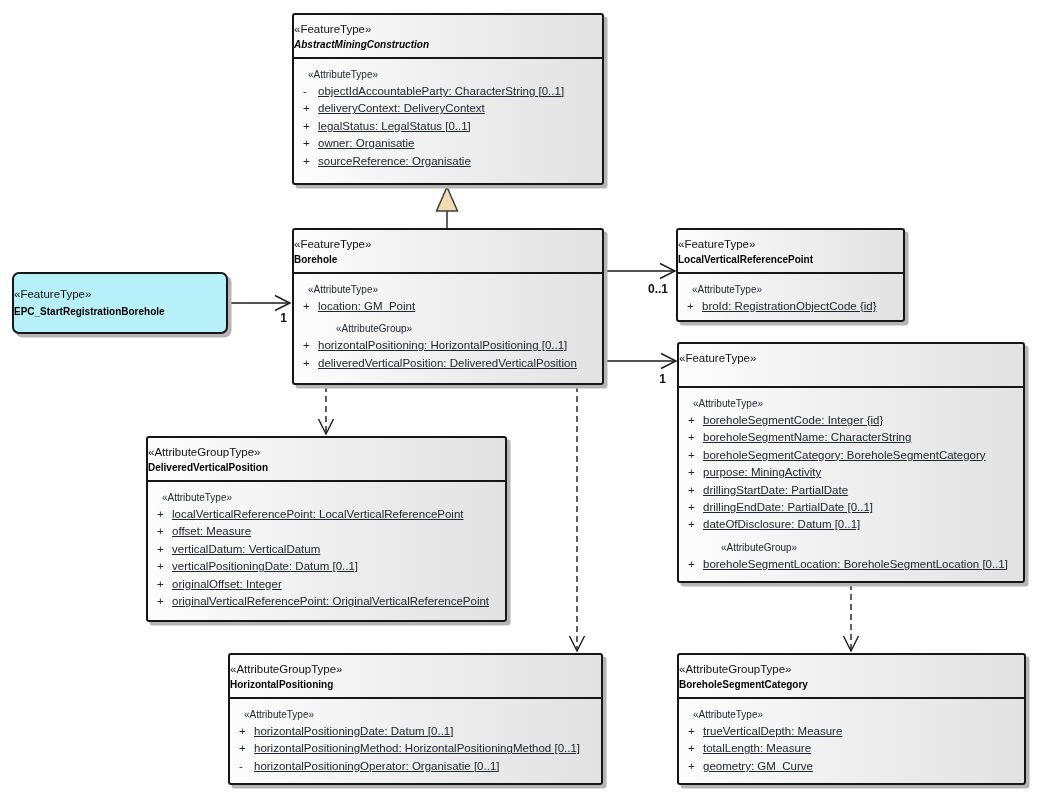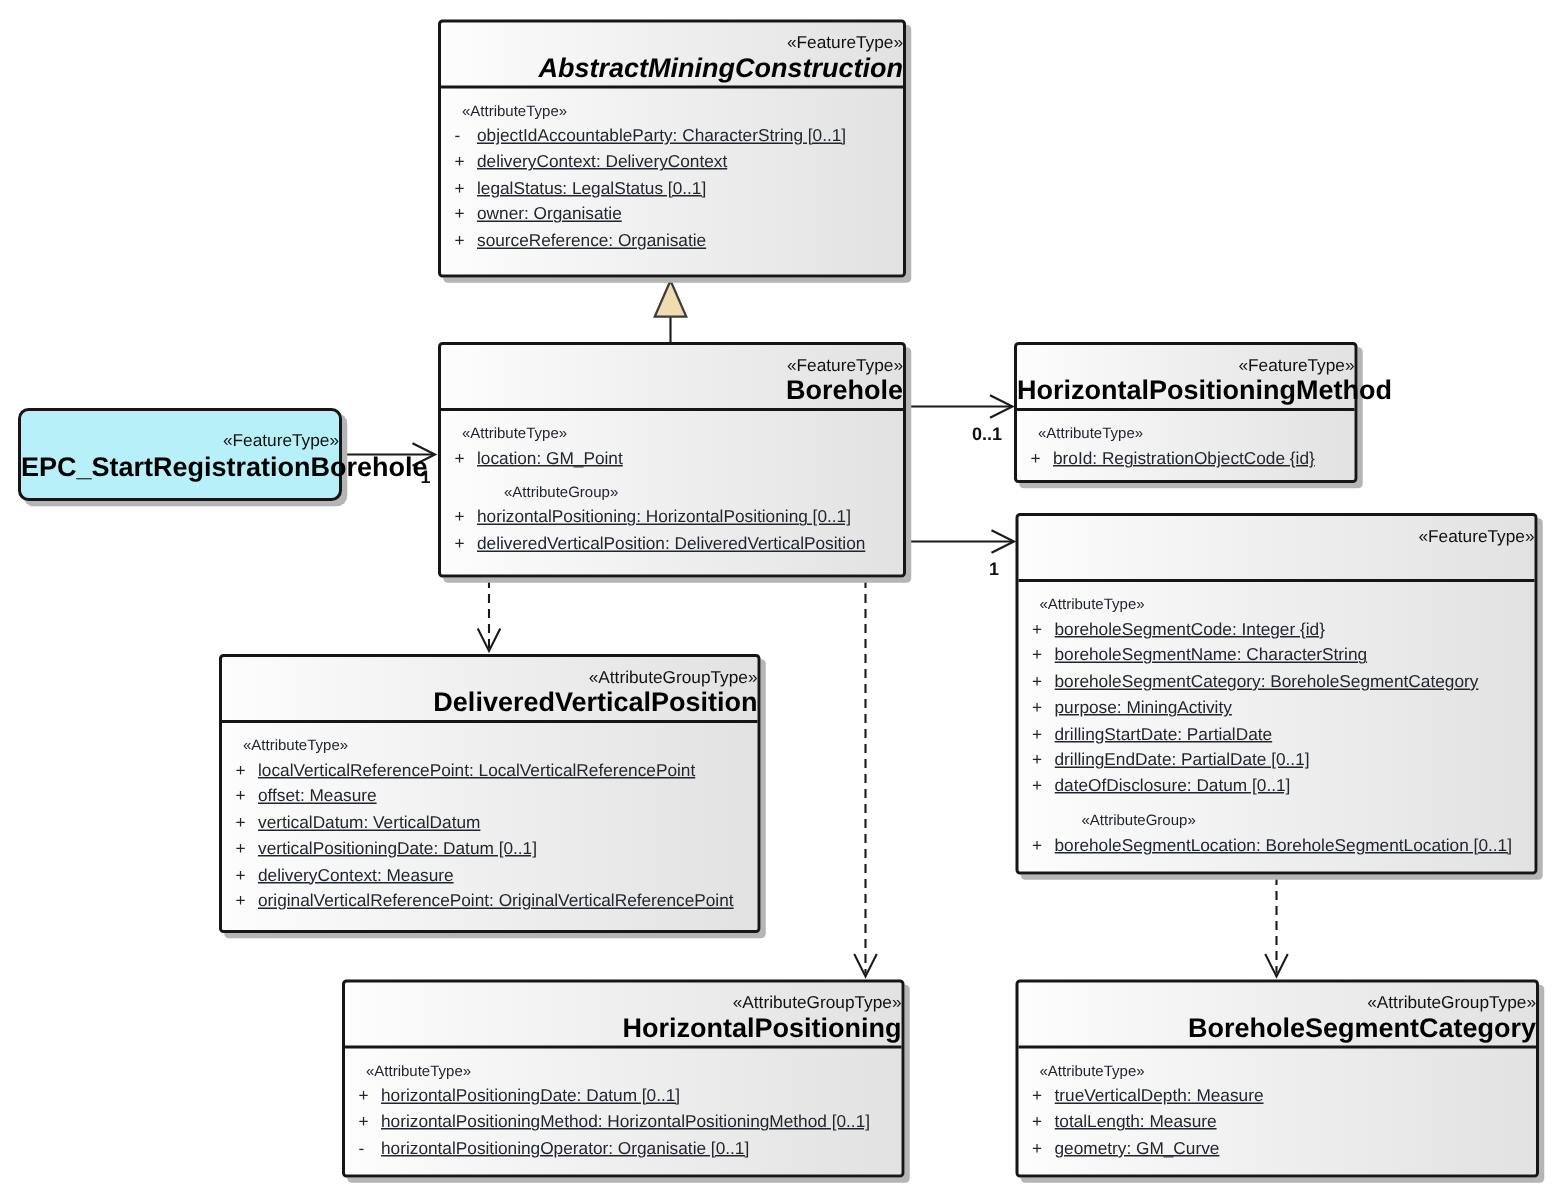--- a/index.html
+++ b/index.html
@@ -22,26 +22,26 @@
     box-sizing:border-box;
     background:linear-gradient(90deg,#fdfdfd 0%,#f0f0f0 45%,#e2e2e2 100%);
     border:2px solid #161616;
     border-radius:3px;
     box-shadow:3.5px 3.5px 0 #b5b5b5;
   }
   .uml-header{
     box-sizing:border-box;
     height:44px;
     padding-top:6px;
-    text-align:right;
+    text-align:left;
     line-height:16px;
   }
   .has-attrs .uml-header{border-bottom:2px solid #161616;}
   .stereo{font-size:11.5px;color:#111;}
-  .cname{font-size:18px;font-weight:700;color:#000;}
+  .cname{font-size:10px;font-weight:700;color:#000;}
   .cname.abstract{font-style:italic;}
   .attrs{padding:7px 5px 4px 7px;}
   .sec-label{font-size:10px;color:#1d222b;line-height:17px;padding-left:7px;}
   .sec-label + .sec-label, .row + .sec-label{margin-top:5px;margin-left:28px;}
   .row{display:flex;line-height:17.4px;font-size:11.5px;color:#21262e;}
   .vis{flex:0 0 15px;text-align:left;padding-left:2px;color:#21262e;}
   .rtext{flex:1;white-space:nowrap;overflow:hidden;text-decoration:underline;}
 
   .uml-box.epc{
     background:#b7f0f8;
@@ -161,21 +161,21 @@
   <section class="uml-box epc" id="box-epc">
     <header class="uml-header">
       <div class="stereo">«FeatureType»</div>
       <div class="cname">EPC_StartRegistrationBorehole</div>
     </header>
   </section>
 
   <section class="uml-box has-attrs" id="box-epl">
     <header class="uml-header">
       <div class="stereo">«FeatureType»</div>
-      <div class="cname">HorizontalPositioningMethod</div>
+      <div class="cname">LocalVerticalReferencePoint</div>
     </header>
     <div class="attrs">
         <div class="sec-label">«AttributeType»</div>
         <div class="row">
           <span class="vis">+</span>
           <span class="rtext">broId: RegistrationObjectCode {id}</span>
         </div>
       </div>
   </section>
 
@@ -239,21 +239,21 @@
         <div class="row">
           <span class="vis">+</span>
           <span class="rtext">verticalDatum: VerticalDatum</span>
         </div>
         <div class="row">
           <span class="vis">+</span>
           <span class="rtext">verticalPositioningDate: Datum [0..1]</span>
         </div>
         <div class="row">
           <span class="vis">+</span>
-          <span class="rtext">deliveryContext: Measure</span>
+          <span class="rtext">originalOffset: Integer</span>
         </div>
         <div class="row">
           <span class="vis">+</span>
           <span class="rtext">originalVerticalReferencePoint: OriginalVerticalReferencePoint</span>
         </div>
       </div>
   </section>
 
   <section class="uml-box has-attrs" id="box-hp">
     <header class="uml-header">

